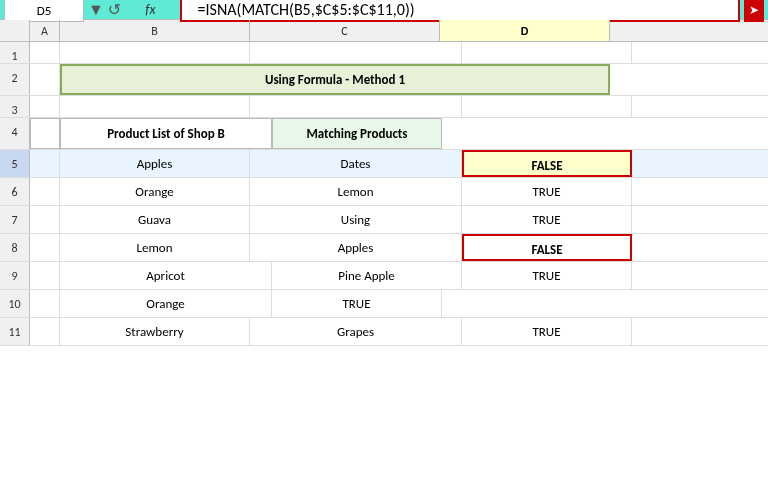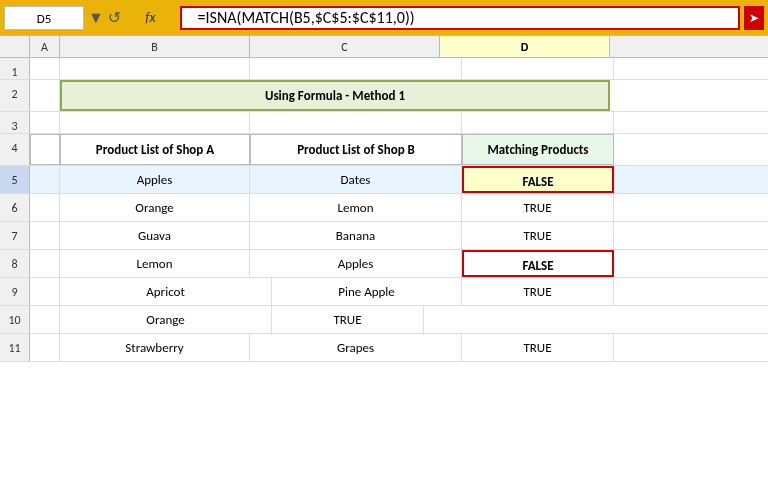--- a/index.html
+++ b/index.html
@@ -9,22 +9,22 @@
       background: #fff;
       width: 768px;
       height: 504px;
       overflow: hidden;
     }
 
     
     .formula-bar {
       display: flex;
       align-items: center;
-      height: 36px;
-      background: #eab308;
+      height: 20px;
+      background: #5eead4;
       border-bottom: 1px solid #bbb;
       padding: 0 4px;
       gap: 4px;
     }
     .cell-ref-box {
       width: 80px;
       height: 24px;
       border: 1px solid #bbb;
       background: #fff;
       text-align: center;
@@ -119,21 +119,21 @@
       border-right: 1px solid #ddd;
       line-height: 28px;
       padding: 0 9px;
       overflow: hidden;
       white-space: nowrap;
       font-size: 13px;
     }
     .cell-a { width: 30px; }
     .cell-b { width: 190px; text-align: center; }
     .cell-c { width: 212px; text-align: center; }
-    .cell-d { width: 152px; text-align: center; }
+    .cell-d { width: 170px; text-align: center; }
 
     
     .header-row .cell {
       font-weight: bold;
       text-align: center;
       background: #fff;
       border: 1px solid #bbb;
     }
 
     .merged-title {
@@ -188,21 +188,20 @@
       <div class="row-num">3</div>
       <div class="cell cell-a"></div>
       <div class="cell cell-b"></div>
       <div class="cell cell-c"></div>
       <div class="cell cell-d"></div>
     </div>
 
     <div class="row header-row" style="height:32px;">
       <div class="row-num">4</div>
       <div class="cell cell-a" style="border:1px solid #bbb;"></div>
-      <div class="cell cell-b" style="font-weight:bold;border:1px solid #bbb;line-height:30px;">Product List of Shop A</div>
       <div class="cell cell-c" style="font-weight:bold;border:1px solid #bbb;line-height:30px;">Product List of Shop B</div>
       <div class="cell cell-d" style="font-weight:bold;border:1px solid #bbb;line-height:30px;background:#e8f8e8;">Matching Products</div>
     </div>
 
     <div id="data-rows">
         <div class="row" style="background: rgb(232, 244, 255);">
           <div class="row-num" style="background: rgb(200, 216, 240);">5</div>
           <div class="cell cell-a"></div>
           <div class="cell cell-b" style="background: rgb(232, 244, 255);">Apples</div>
           <div class="cell cell-c">Dates</div>
@@ -212,21 +211,21 @@
           <div class="row-num">6</div>
           <div class="cell cell-a"></div>
           <div class="cell cell-b">Orange</div>
           <div class="cell cell-c">Lemon</div>
           <div class="cell cell-d">TRUE</div>
         </div>
         <div class="row">
           <div class="row-num">7</div>
           <div class="cell cell-a"></div>
           <div class="cell cell-b">Guava</div>
-          <div class="cell cell-c">Banana</div>
+          <div class="cell cell-c">Using</div>
           <div class="cell cell-d">TRUE</div>
         </div>
         <div class="row">
           <div class="row-num">8</div>
           <div class="cell cell-a"></div>
           <div class="cell cell-b">Lemon</div>
           <div class="cell cell-c">Apples</div>
           <div class="cell cell-d" style="border: 2px solid rgb(204, 0, 0); font-weight: bold;">FALSE</div>
         </div>
         <div class="row">

